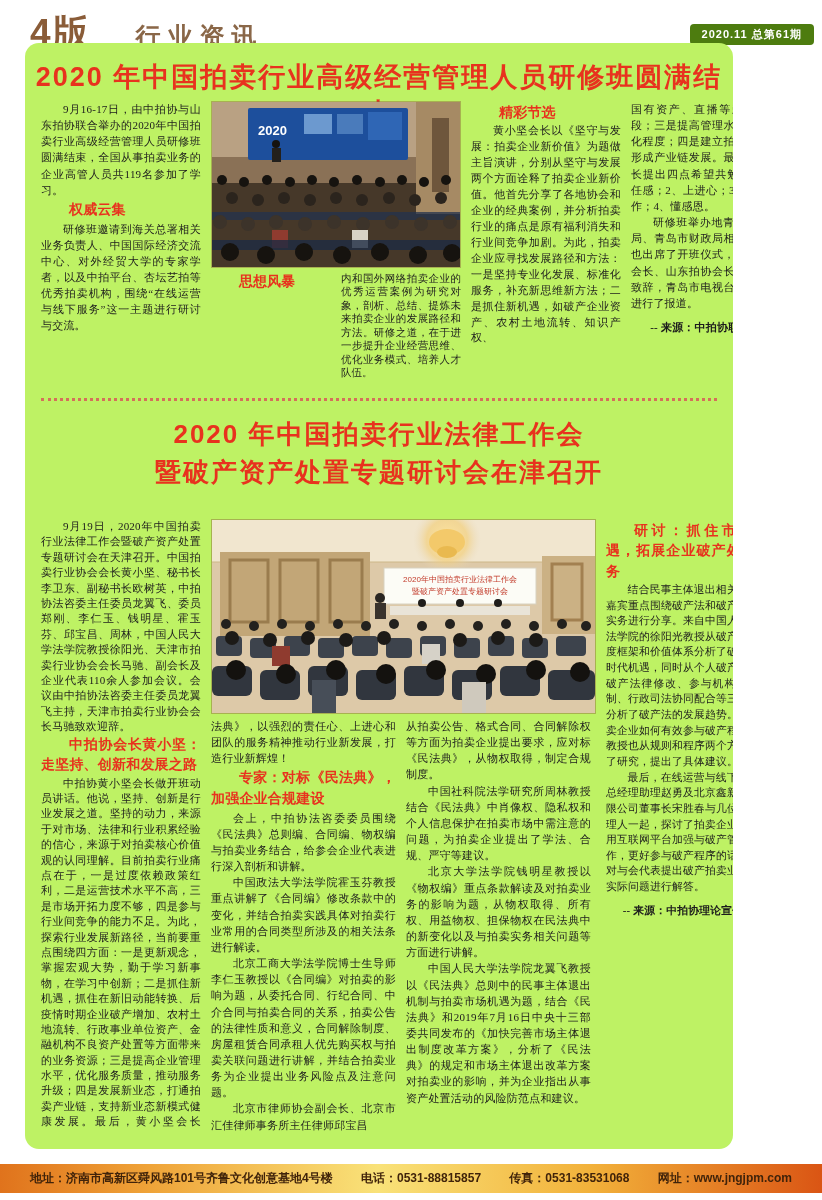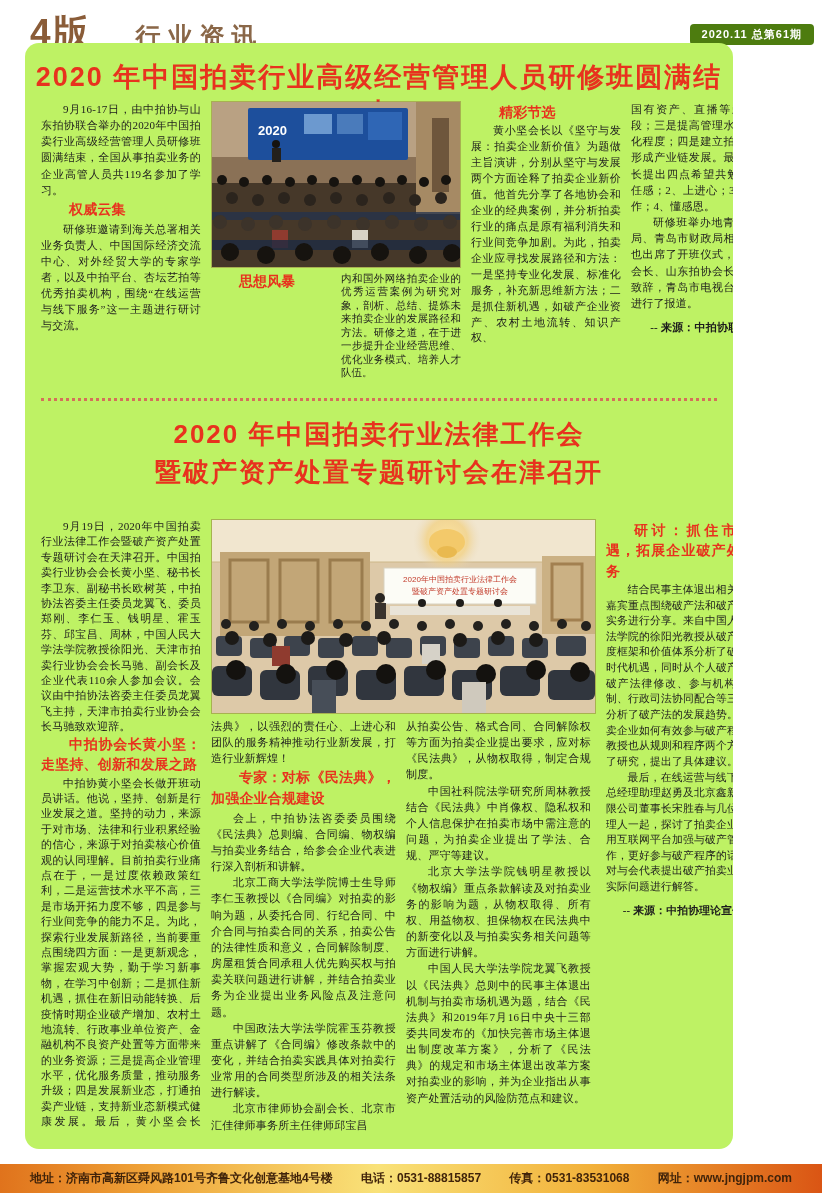--- a/index.html
+++ b/index.html
@@ -275,22 +275,22 @@
             </g>
             <rect x="100" y="160" width="24" height="33" fill="#474e58"></rect>
             <rect x="250" y="162" width="24" height="31" fill="#cfc9bd"></rect>
           </svg>
         </div>
         <div class="midcols">
           <div class="col">
             <p class="cont">法典》，以强烈的责任心、上进心和团队的服务精神推动行业新发展，打造行业新辉煌！</p>
             <div class="sub">专家：对标《民法典》，加强企业合规建设</div>
             <p>会上，中拍协法咨委委员围绕《民法典》总则编、合同编、物权编与拍卖业务结合，给参会企业代表进行深入剖析和讲解。</p>
+            <p>中国政法大学法学院霍玉芬教授重点讲解了《合同编》修改条款中的变化，并结合拍卖实践具体对拍卖行业常用的合同类型所涉及的相关法条进行解读。</p>
             <p>北京工商大学法学院博士生导师李仁玉教授以《合同编》对拍卖的影响为题，从委托合同、行纪合同、中介合同与拍卖合同的关系，拍卖公告的法律性质和意义，合同解除制度、房屋租赁合同承租人优先购买权与拍卖关联问题进行讲解，并结合拍卖业务为企业提出业务风险点及注意问题。</p>
-            <p>中国政法大学法学院霍玉芬教授重点讲解了《合同编》修改条款中的变化，并结合拍卖实践具体对拍卖行业常用的合同类型所涉及的相关法条进行解读。</p>
             <p>北京市律师协会副会长、北京市汇佳律师事务所主任律师邱宝昌</p>
           </div>
           <div class="col">
             <p class="cont">从拍卖公告、格式合同、合同解除权等方面为拍卖企业提出要求，应对标《民法典》，从物权取得，制定合规制度。</p>
             <p>中国社科院法学研究所周林教授结合《民法典》中肖像权、隐私权和个人信息保护在拍卖市场中需注意的问题，为拍卖企业提出了学法、合规、严守等建议。</p>
             <p>北京大学法学院钱明星教授以《物权编》重点条款解读及对拍卖业务的影响为题，从物权取得、所有权、用益物权、担保物权在民法典中的新变化以及与拍卖实务相关问题等方面进行讲解。</p>
             <p>中国人民大学法学院龙翼飞教授以《民法典》总则中的民事主体退出机制与拍卖市场机遇为题，结合《民法典》和2019年7月16日中央十三部委共同发布的《加快完善市场主体退出制度改革方案》，分析了《民法典》的规定和市场主体退出改革方案对拍卖业的影响，并为企业指出从事资产处置活动的风险防范点和建议。</p>
           </div>
         </div>
       </div>

